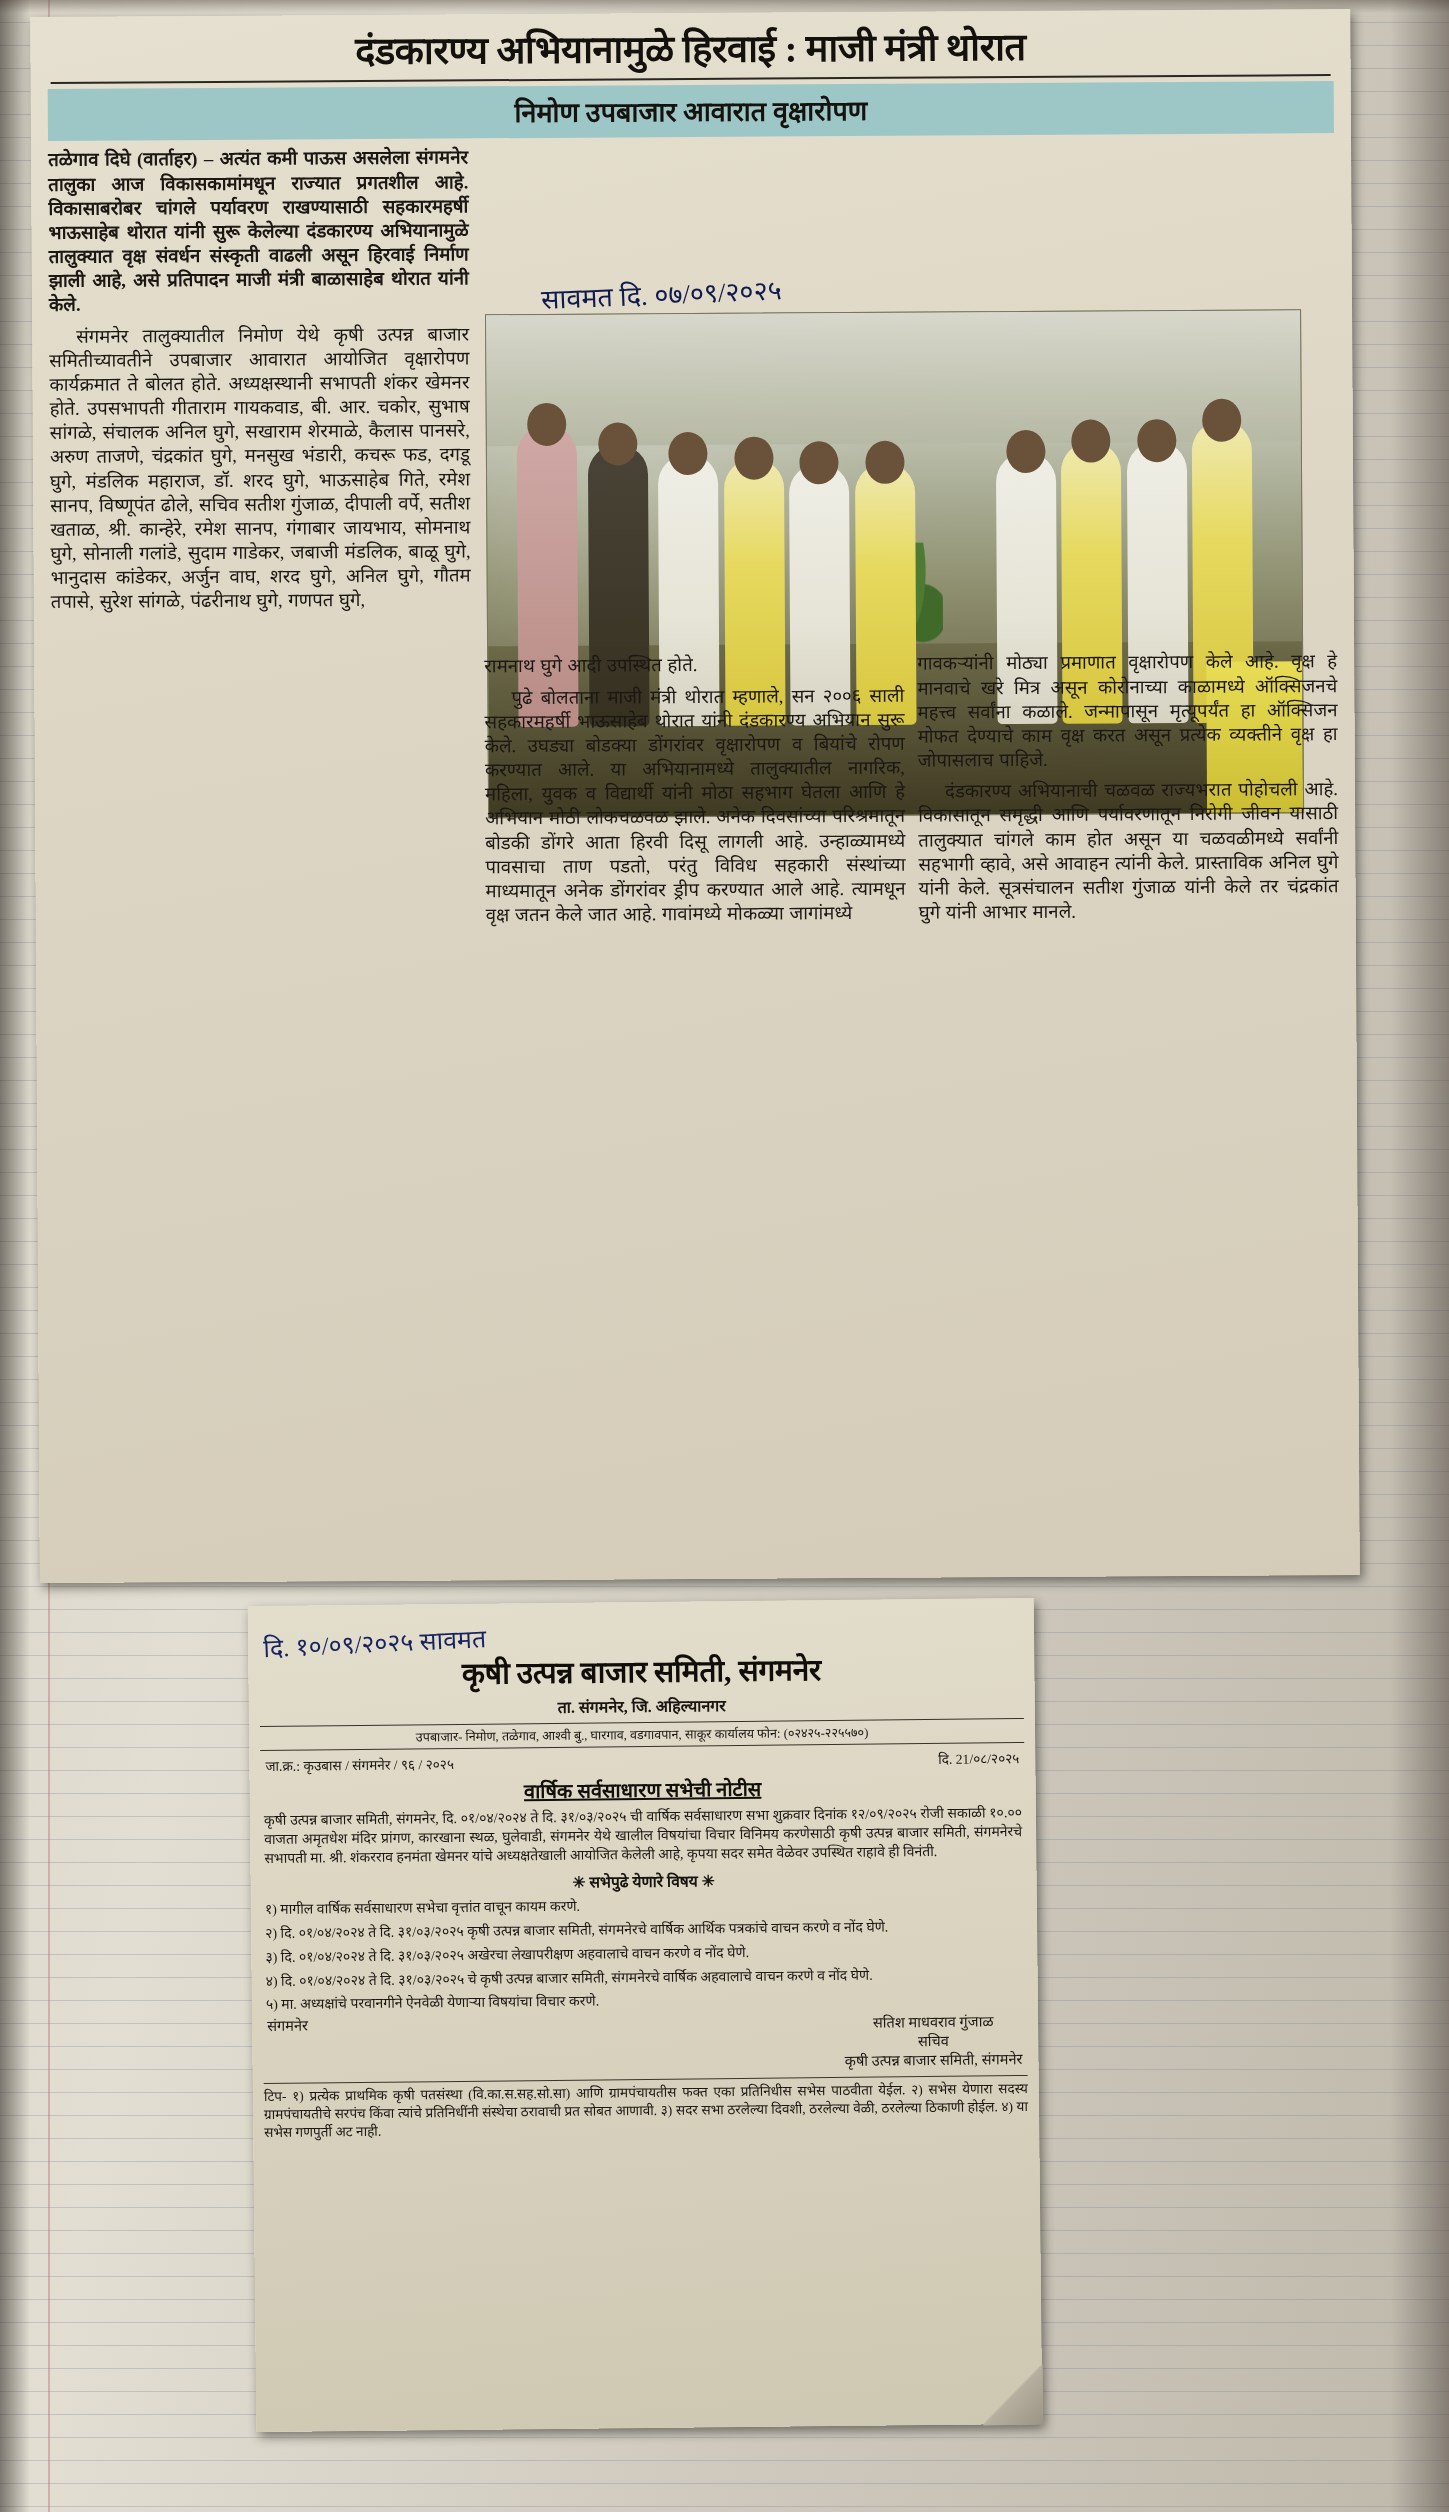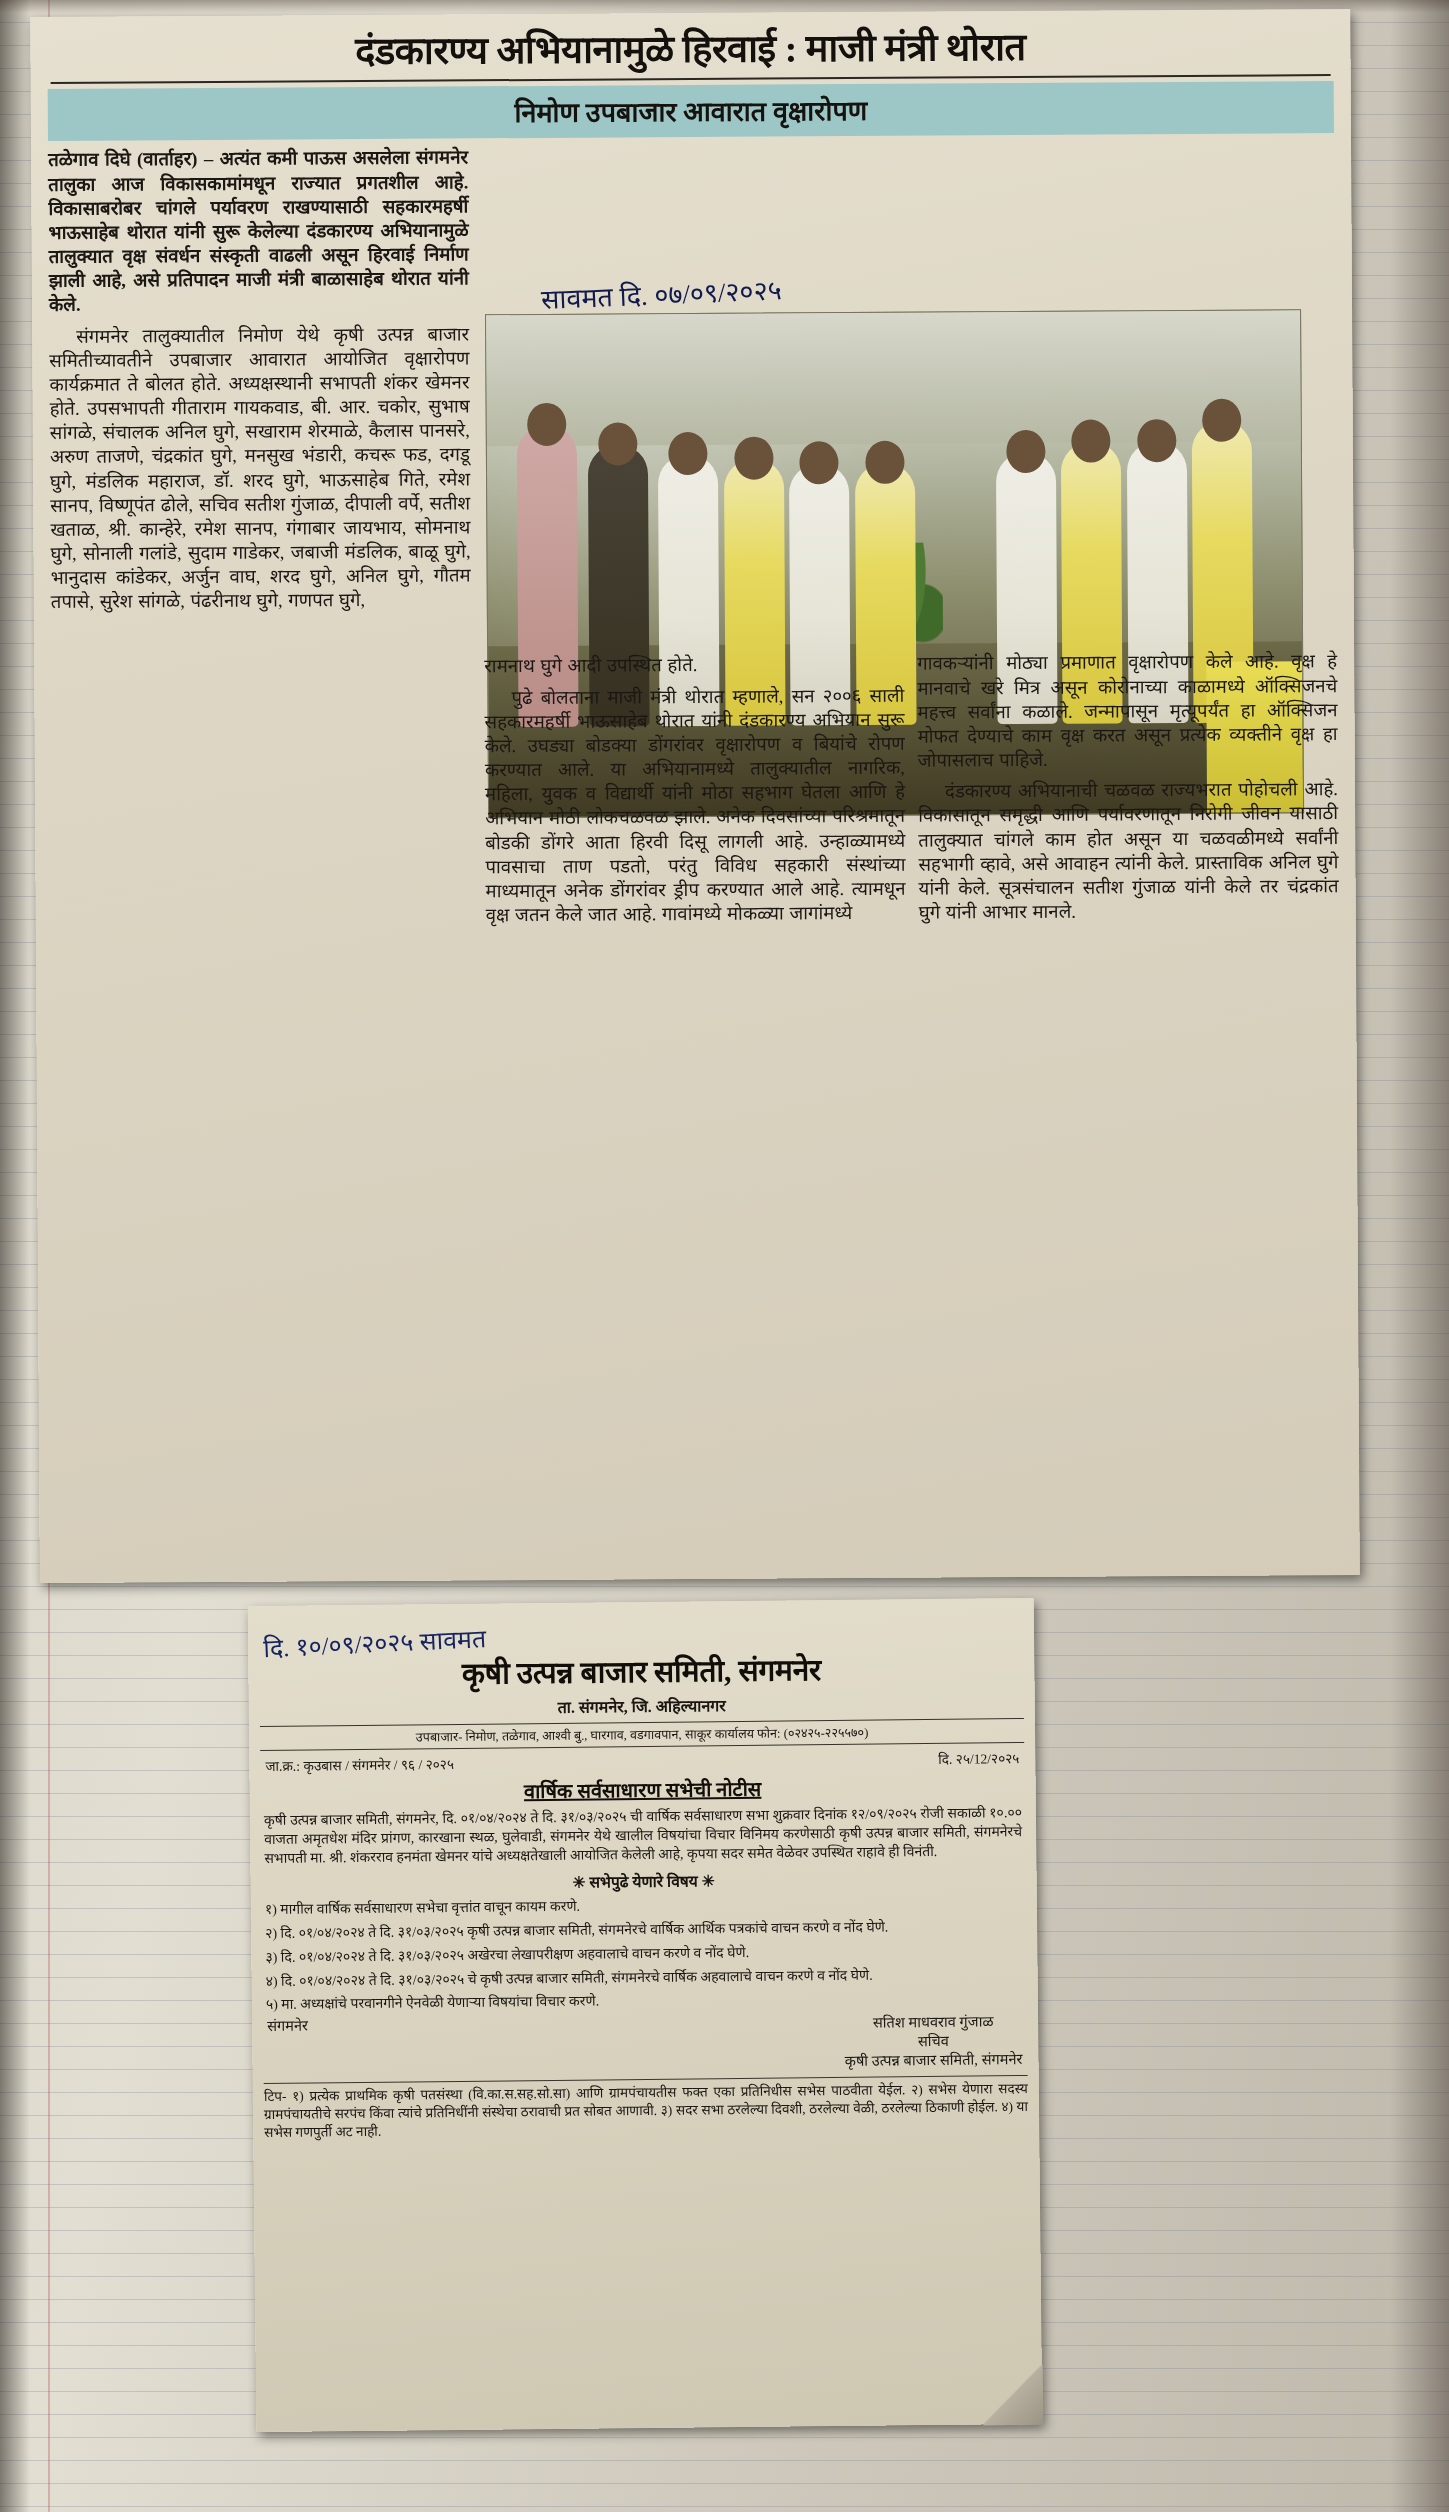--- a/index.html
+++ b/index.html
@@ -388,21 +388,21 @@
 
   <div class="clipping" id="clip-notice">
     <span class="notice-hand">दि. १०/०९/२०२५ सावमत</span>
 
     <div class="notice-title">कृषी उत्पन्न बाजार समिती, संगमनेर</div>
     <div class="notice-sub">ता. संगमनेर, जि. अहिल्यानगर</div>
     <div class="notice-contact">उपबाजार- निमोण, तळेगाव, आश्वी बु., घारगाव, वडगावपान, साकूर कार्यालय फोन: (०२४२५-२२५५७०)</div>
 
     <div class="notice-refrow">
       <span>जा.क्र.: कृउबास / संगमनेर / ९६ / २०२५</span>
-      <span>दि. २५/12/२०२५</span>
+      <span>दि. 21/०८/२०२५</span>
     </div>
 
     <div class="notice-heading2">वार्षिक सर्वसाधारण सभेची नोटीस</div>
     <div class="notice-body">कृषी उत्पन्न बाजार समिती, संगमनेर, दि. ०१/०४/२०२४ ते दि. ३१/०३/२०२५ ची वार्षिक सर्वसाधारण सभा शुक्रवार दिनांक १२/०९/२०२५ रोजी सकाळी १०.०० वाजता अमृतधेश मंदिर प्रांगण, कारखाना स्थळ, घुलेवाडी, संगमनेर येथे खालील विषयांचा विचार विनिमय करणेसाठी कृषी उत्पन्न बाजार समिती, संगमनेरचे सभापती मा. श्री. शंकरराव हनमंता खेमनर यांचे अध्यक्षतेखाली आयोजित केलेली आहे, कृपया सदर समेत वेळेवर उपस्थित राहावे ही विनंती.</div>
 
     <div class="notice-agenda-title">✳ सभेपुढे येणारे विषय ✳</div>
 
     <div class="notice-body">१) मागील वार्षिक सर्वसाधारण सभेचा वृत्तांत वाचून कायम करणे.</div>
     <div class="notice-body">२) दि. ०१/०४/२०२४ ते दि. ३१/०३/२०२५ कृषी उत्पन्न बाजार समिती, संगमनेरचे वार्षिक आर्थिक पत्रकांचे वाचन करणे व नोंद घेणे.</div>
     <div class="notice-body">३) दि. ०१/०४/२०२४ ते दि. ३१/०३/२०२५ अखेरचा लेखापरीक्षण अहवालाचे वाचन करणे व नोंद घेणे.</div>

